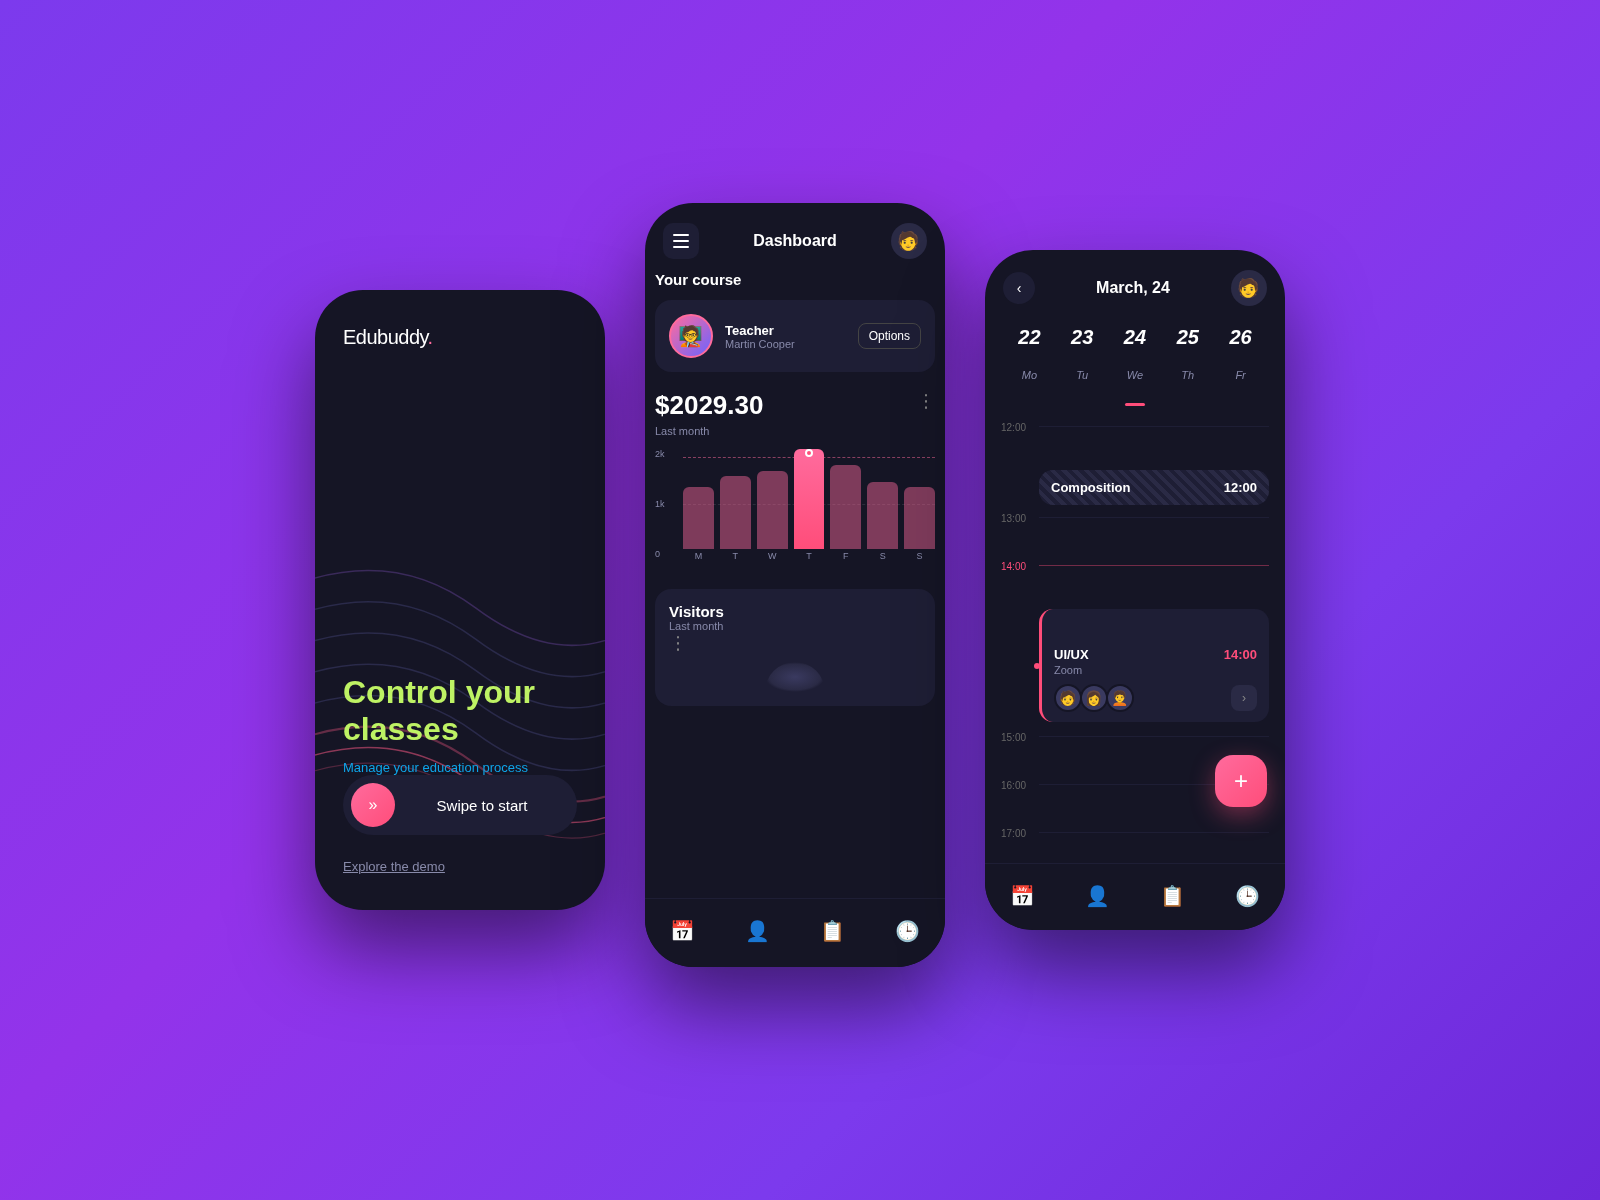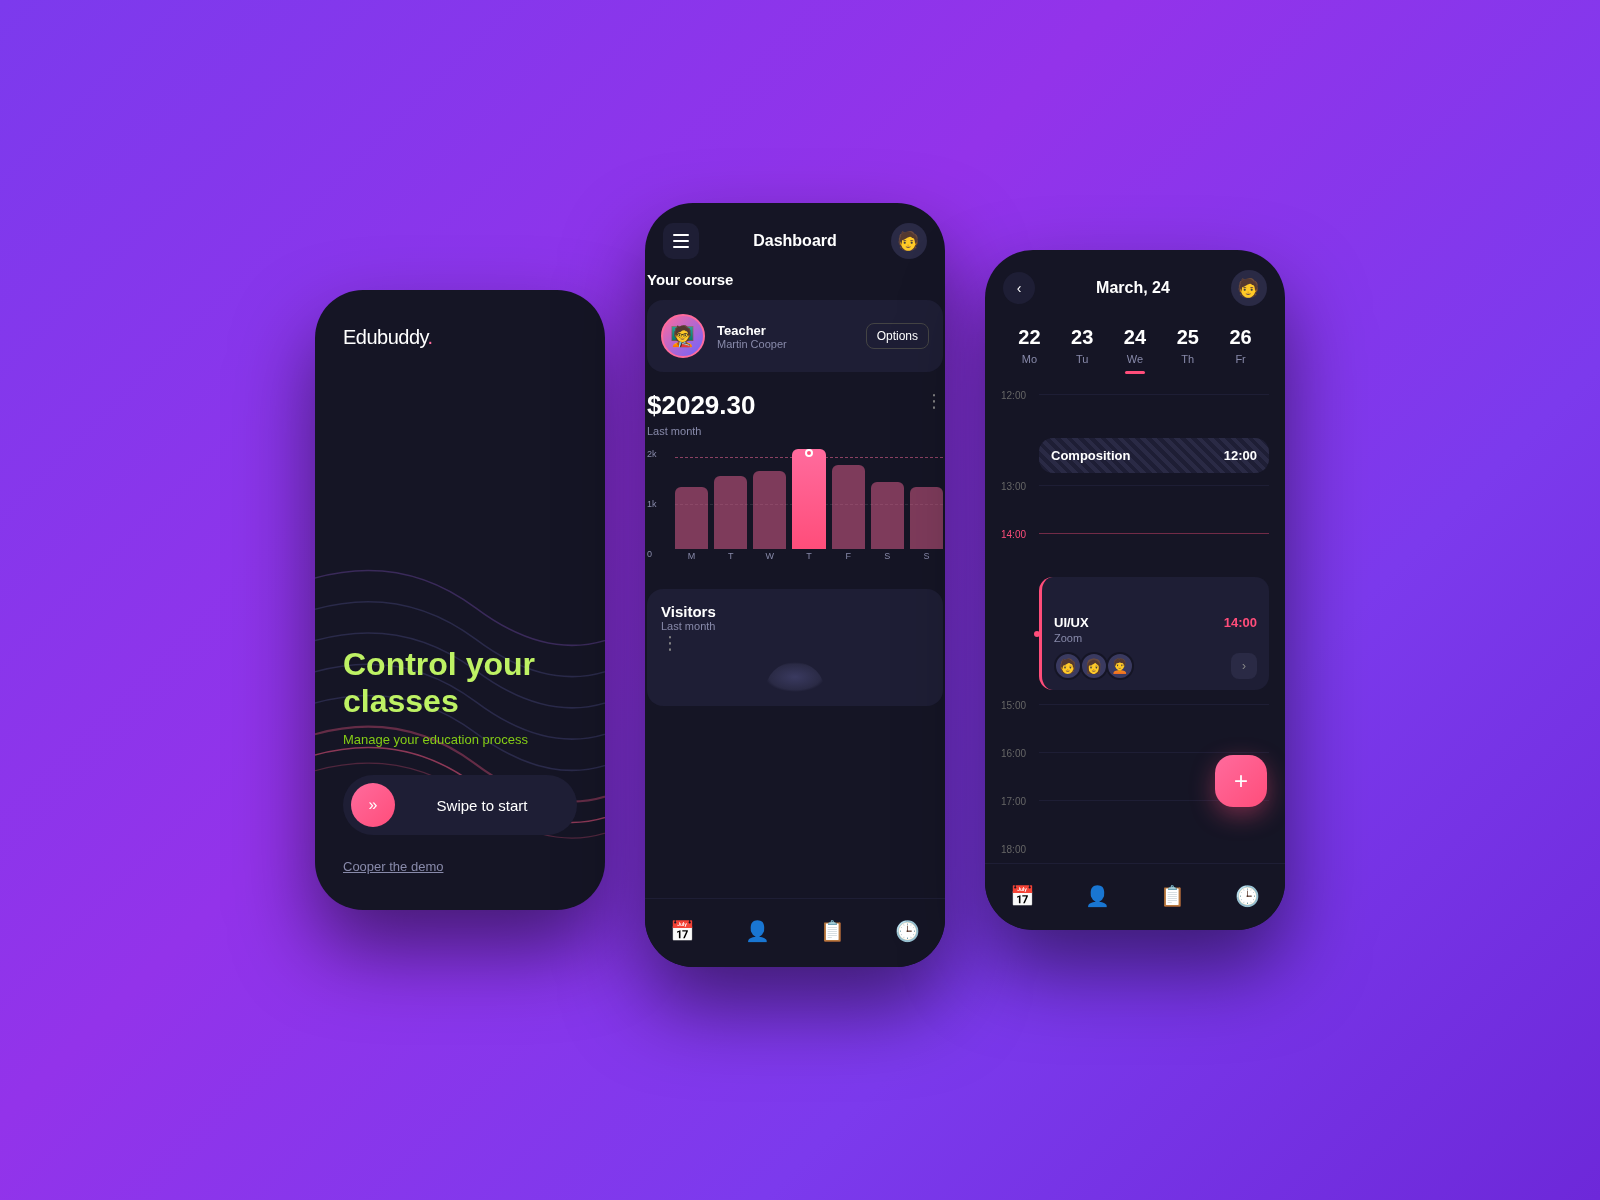--- a/index.html
+++ b/index.html
@@ -66,22 +66,21 @@
     }
     .main-title {
       font-size: 32px;
       font-weight: 800;
       color: #bef264;
       line-height: 1.15;
       margin-bottom: 12px;
     }
     .sub-title {
       font-size: 13px;
-      color: #84cc16;
-      margin-bottom: 28px;
+      color: #0ea5e9;
     }
     .swipe-btn {
       display: flex;
       align-items: center;
       background: #1e1e35;
       border-radius: 50px;
       padding: 8px 8px 8px 8px;
       width: 100%;
       border: none;
       cursor: pointer;
@@ -165,21 +164,21 @@
       background: #2a2a45;
       overflow: hidden;
       display: flex;
       align-items: center;
       justify-content: center;
       font-size: 18px;
     }
     .dash-body {
       flex: 1;
       overflow: hidden;
-      padding: 0 2px;
+      padding: 0 10px;
     }
     .your-course-label {
       font-size: 15px;
       font-weight: 600;
       color: #fff;
       margin-bottom: 12px;
     }
     .course-card {
       background: #1e1e35;
       border-radius: 16px;
@@ -408,22 +407,23 @@
     }
     .cal-dates {
       display: flex;
       justify-content: space-around;
       padding: 8px 18px 12px;
     }
     .cal-day {
       display: flex;
       flex-direction: column;
       align-items: center;
-      gap: 4px;
+      gap: 20px;
       width: 44px;
+      font-style: italic;
     }
     .cal-day-num {
       font-size: 20px;
       font-weight: 700;
       color: #fff;
     }
     .cal-day-name {
       font-size: 11px;
       color: #888aaa;
     }
@@ -629,21 +629,21 @@
 
     <div class="phone-1-content">
       <h1 class="main-title">Control your classes</h1>
       <p class="sub-title">Manage your education process</p>
 
       <button class="swipe-btn">
         <div class="swipe-arrow">»</div>
         <span class="swipe-label">Swipe to start</span>
       </button>
 
-      <div class="explore-link">Cooper the demo</div>
+      <div class="explore-link">Explore the demo</div>
     </div>
   </div>
 </div>
 
 <div class="phone phone-2">
   <div class="phone-2-inner">
     <div class="dash-header">
       <div class="hamburger">
         <span></span>
           <span></span>

